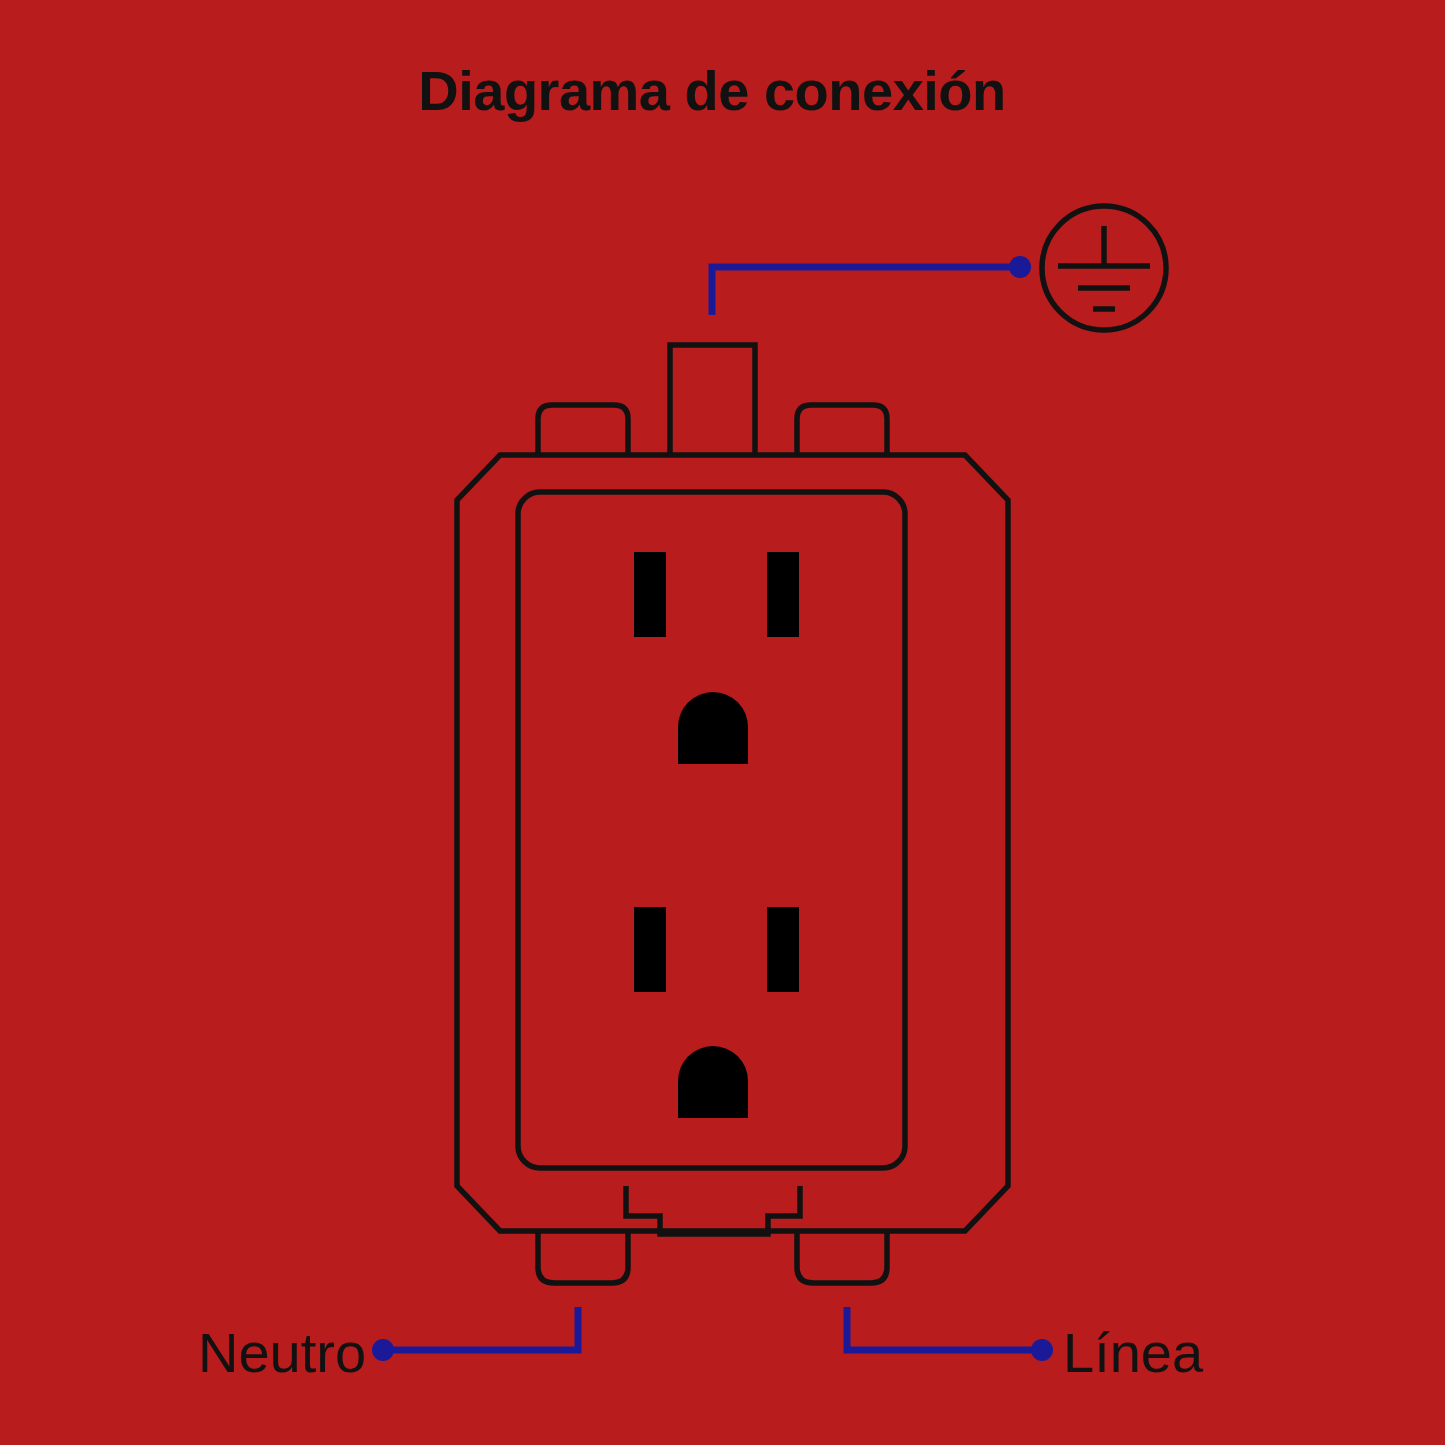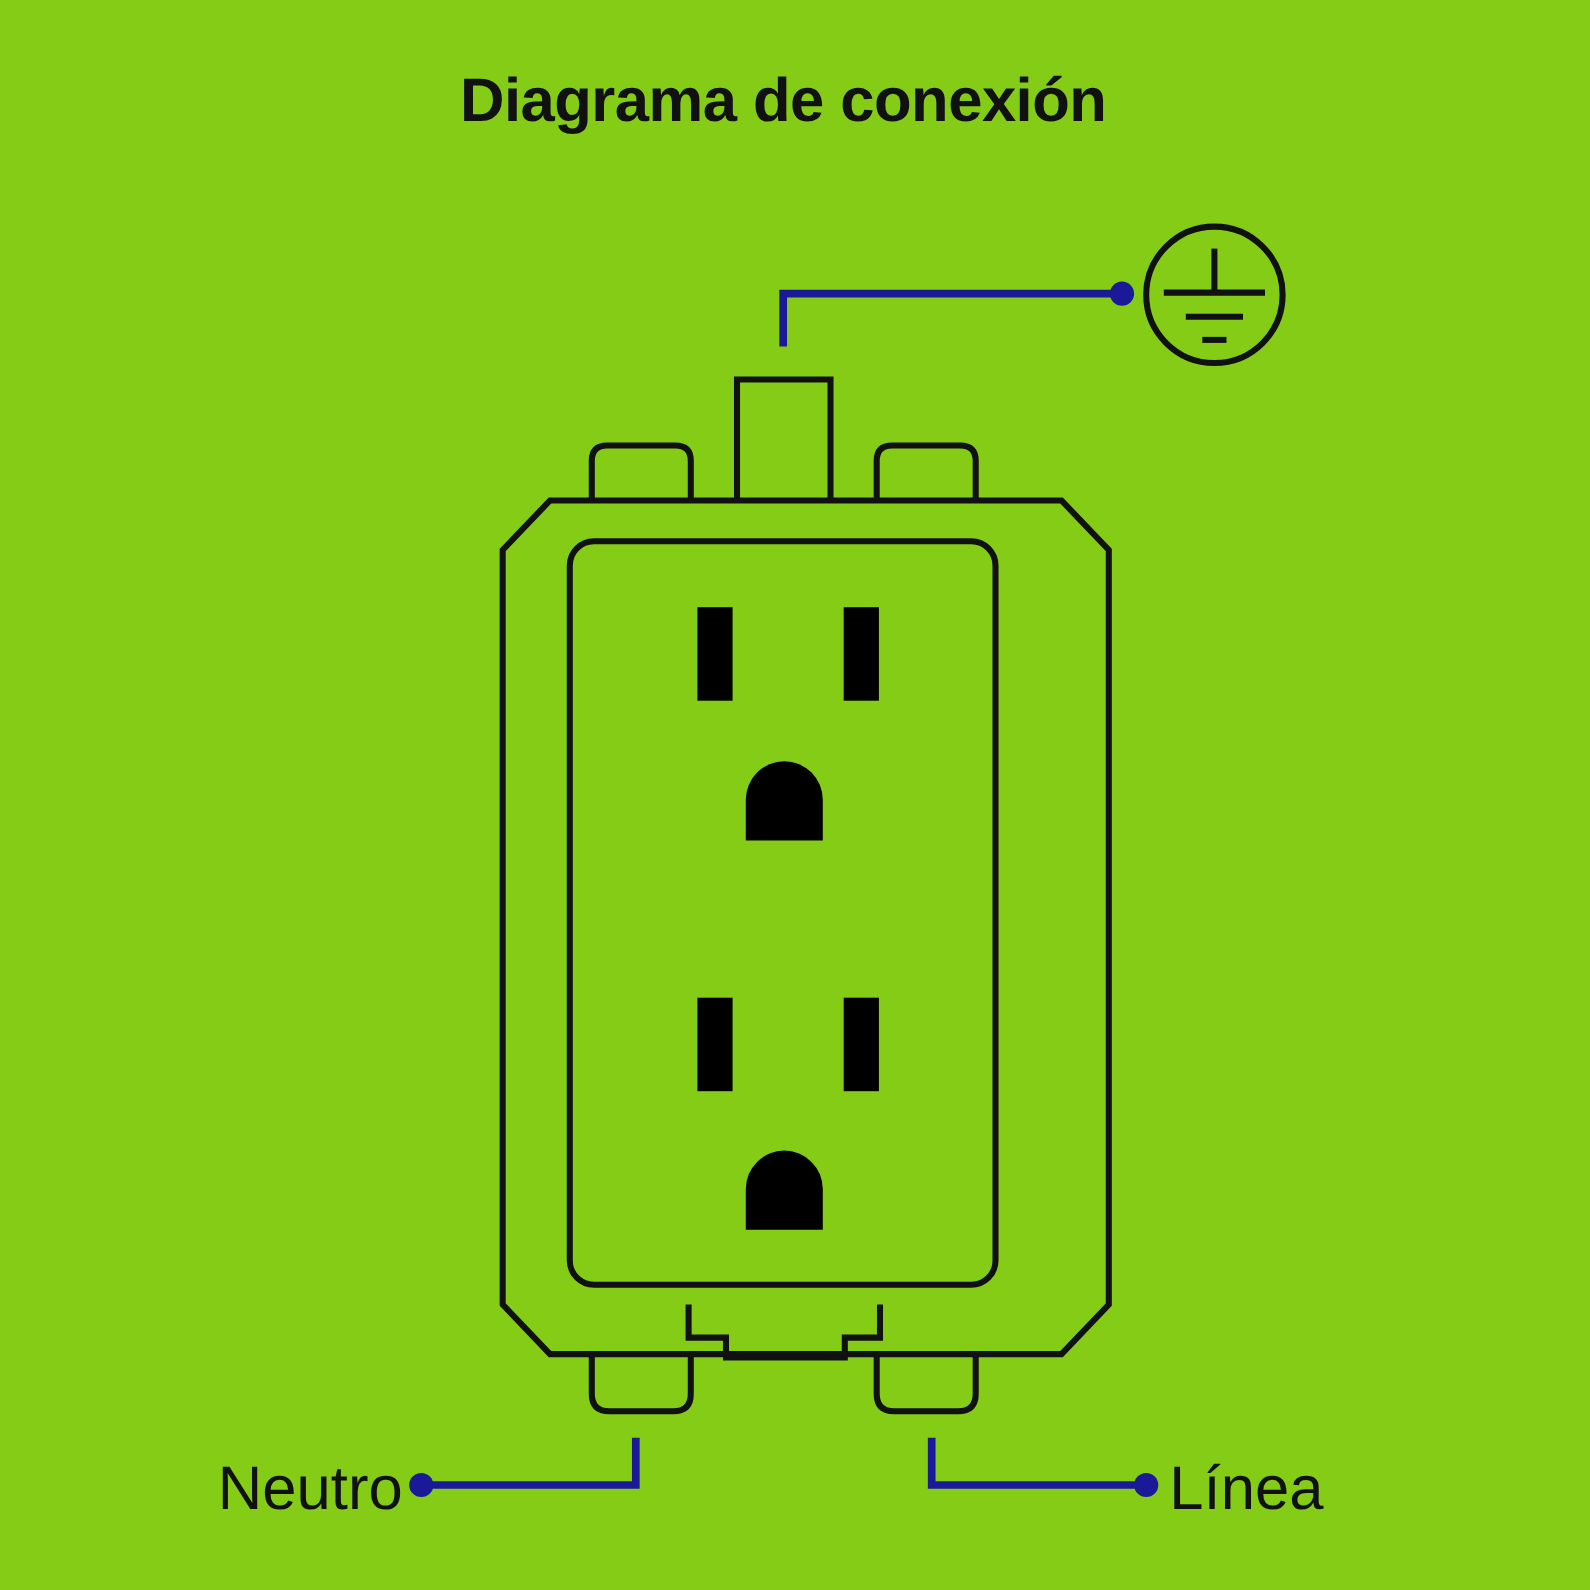--- a/index.html
+++ b/index.html
@@ -11,21 +11,21 @@
   body {
     width: 1445px;
     height: 1445px;
     font-family: "Liberation Sans", sans-serif;
     overflow: hidden;
   }
   #stage {
     position: relative;
     width: 1445px;
     height: 1445px;
-    background: #84cc16;
+    background: #b91c1c;
   }
   #diagram {
     position: absolute;
     inset: 0;
     width: 1445px;
     height: 1445px;
     display: block;
   }
   .title-text {
     font-family: "Liberation Sans Narrow", "Liberation Sans", sans-serif;

